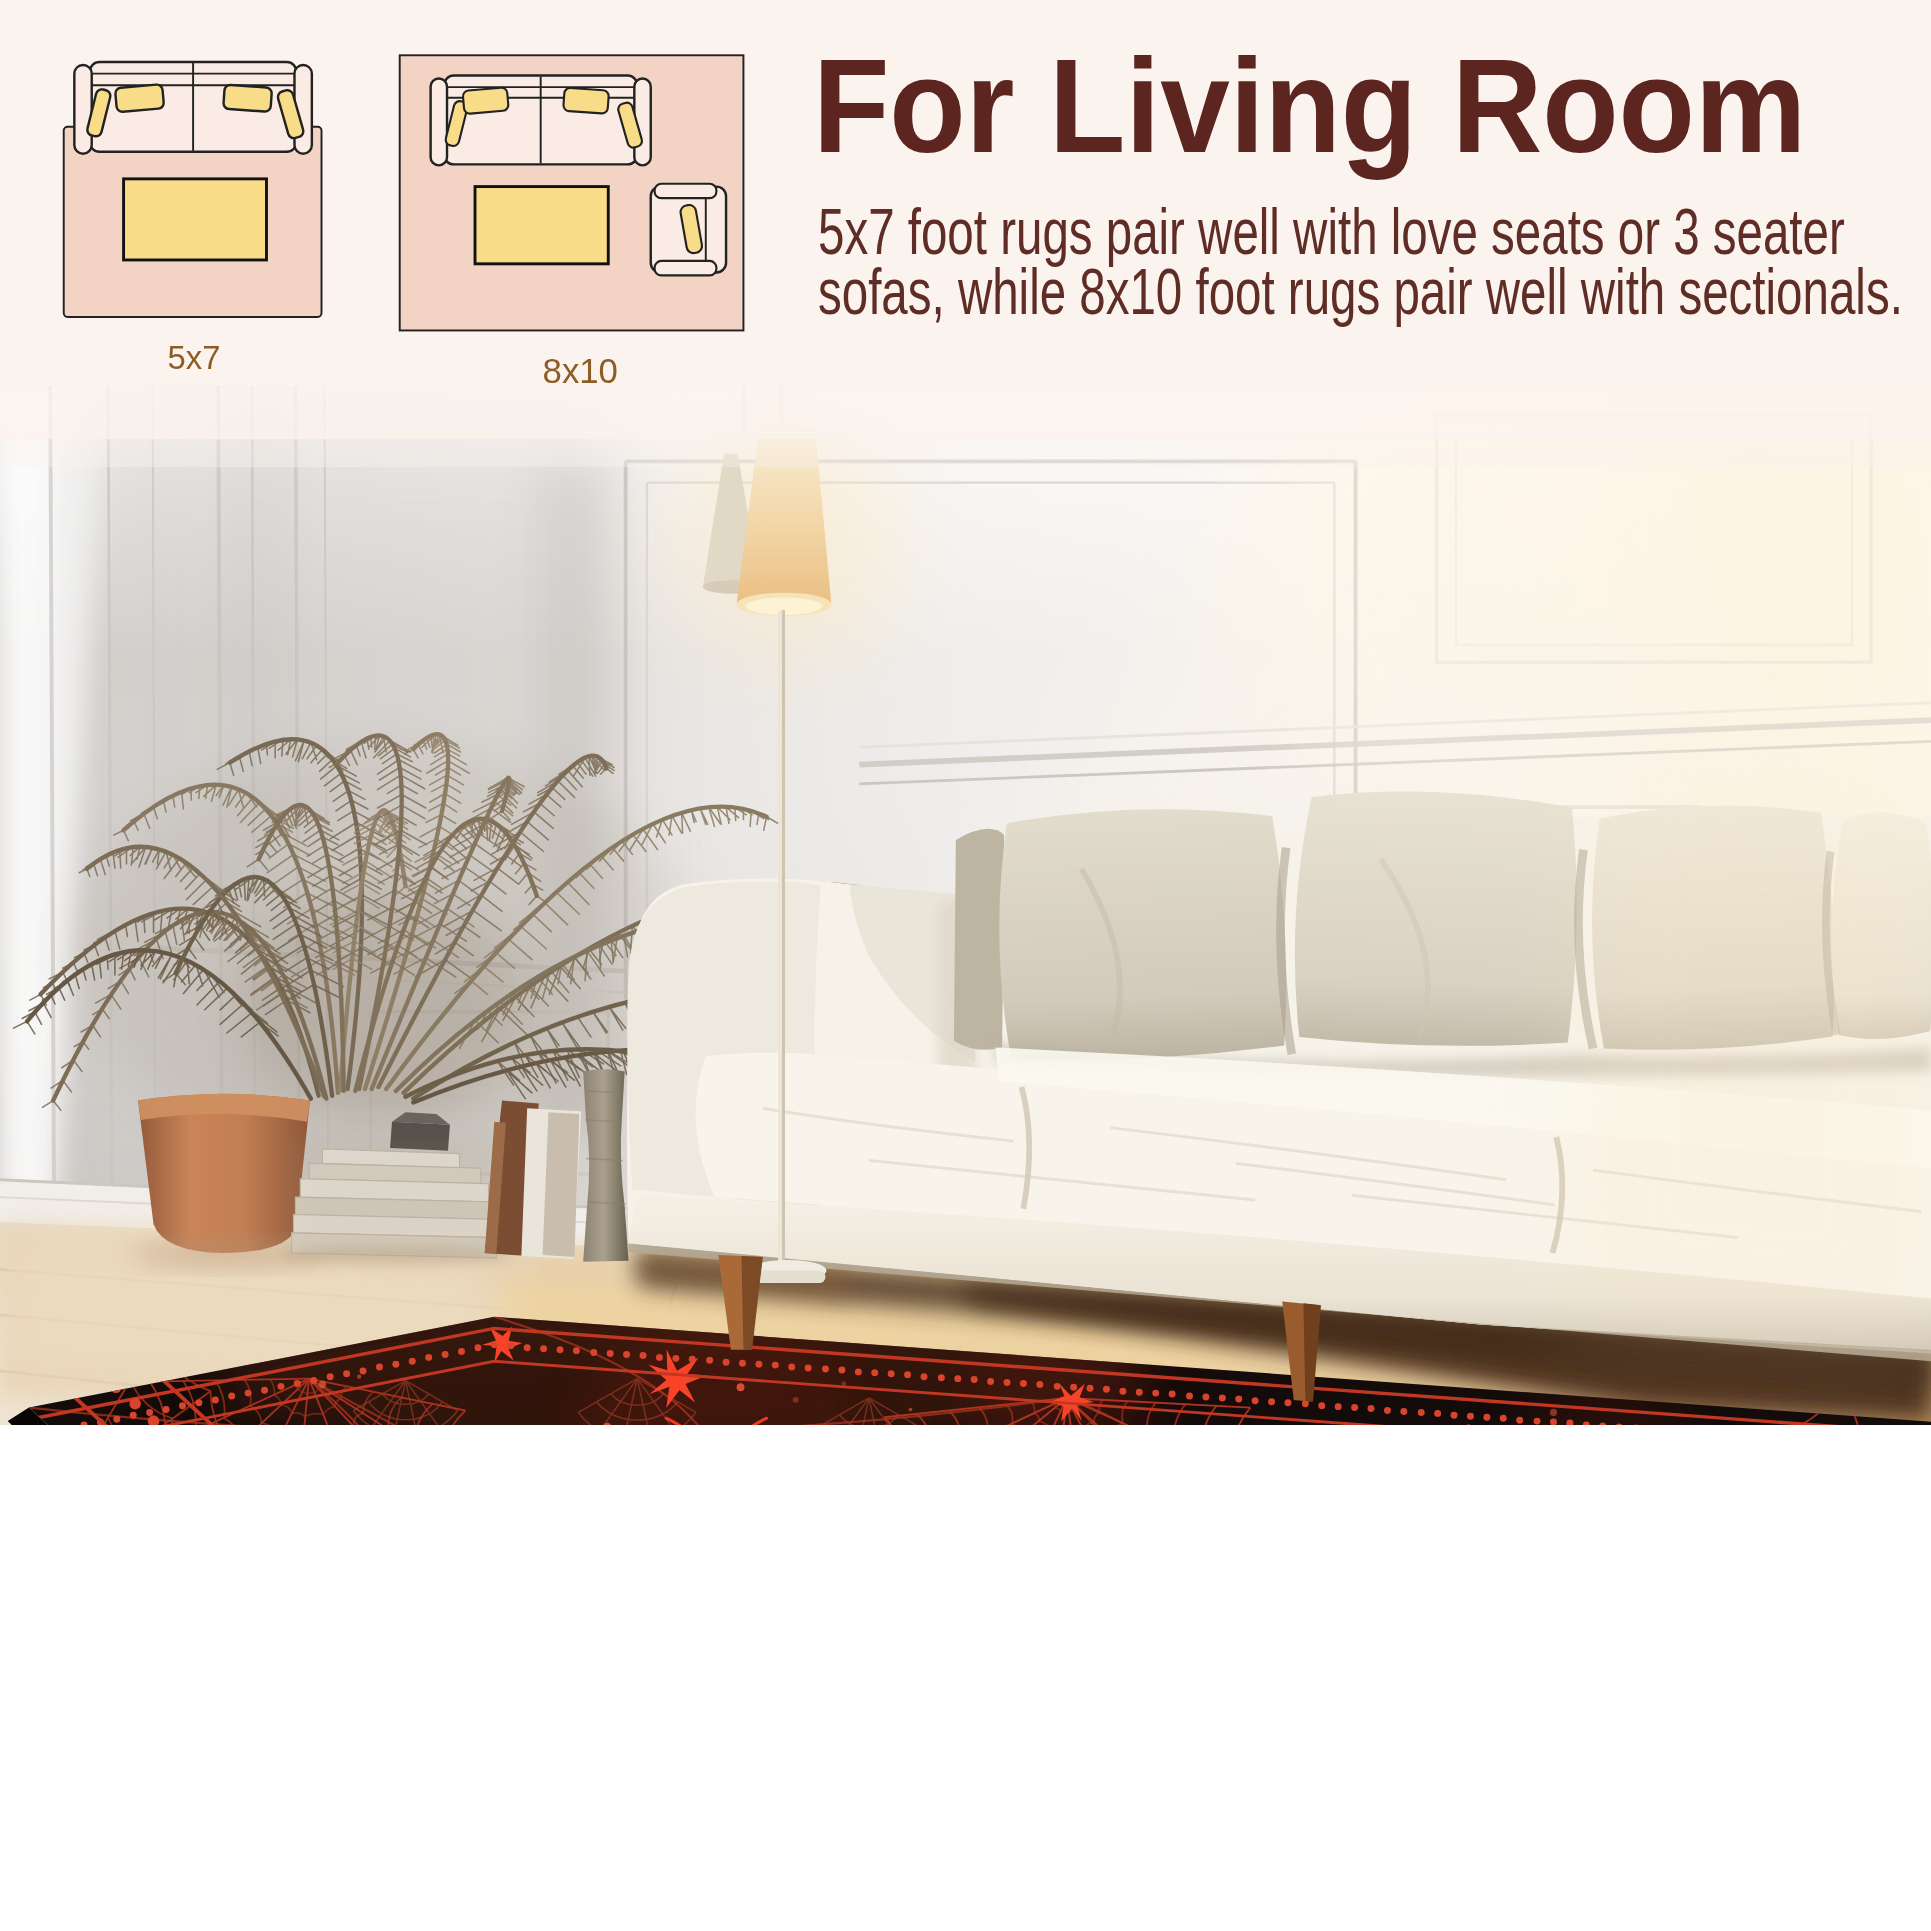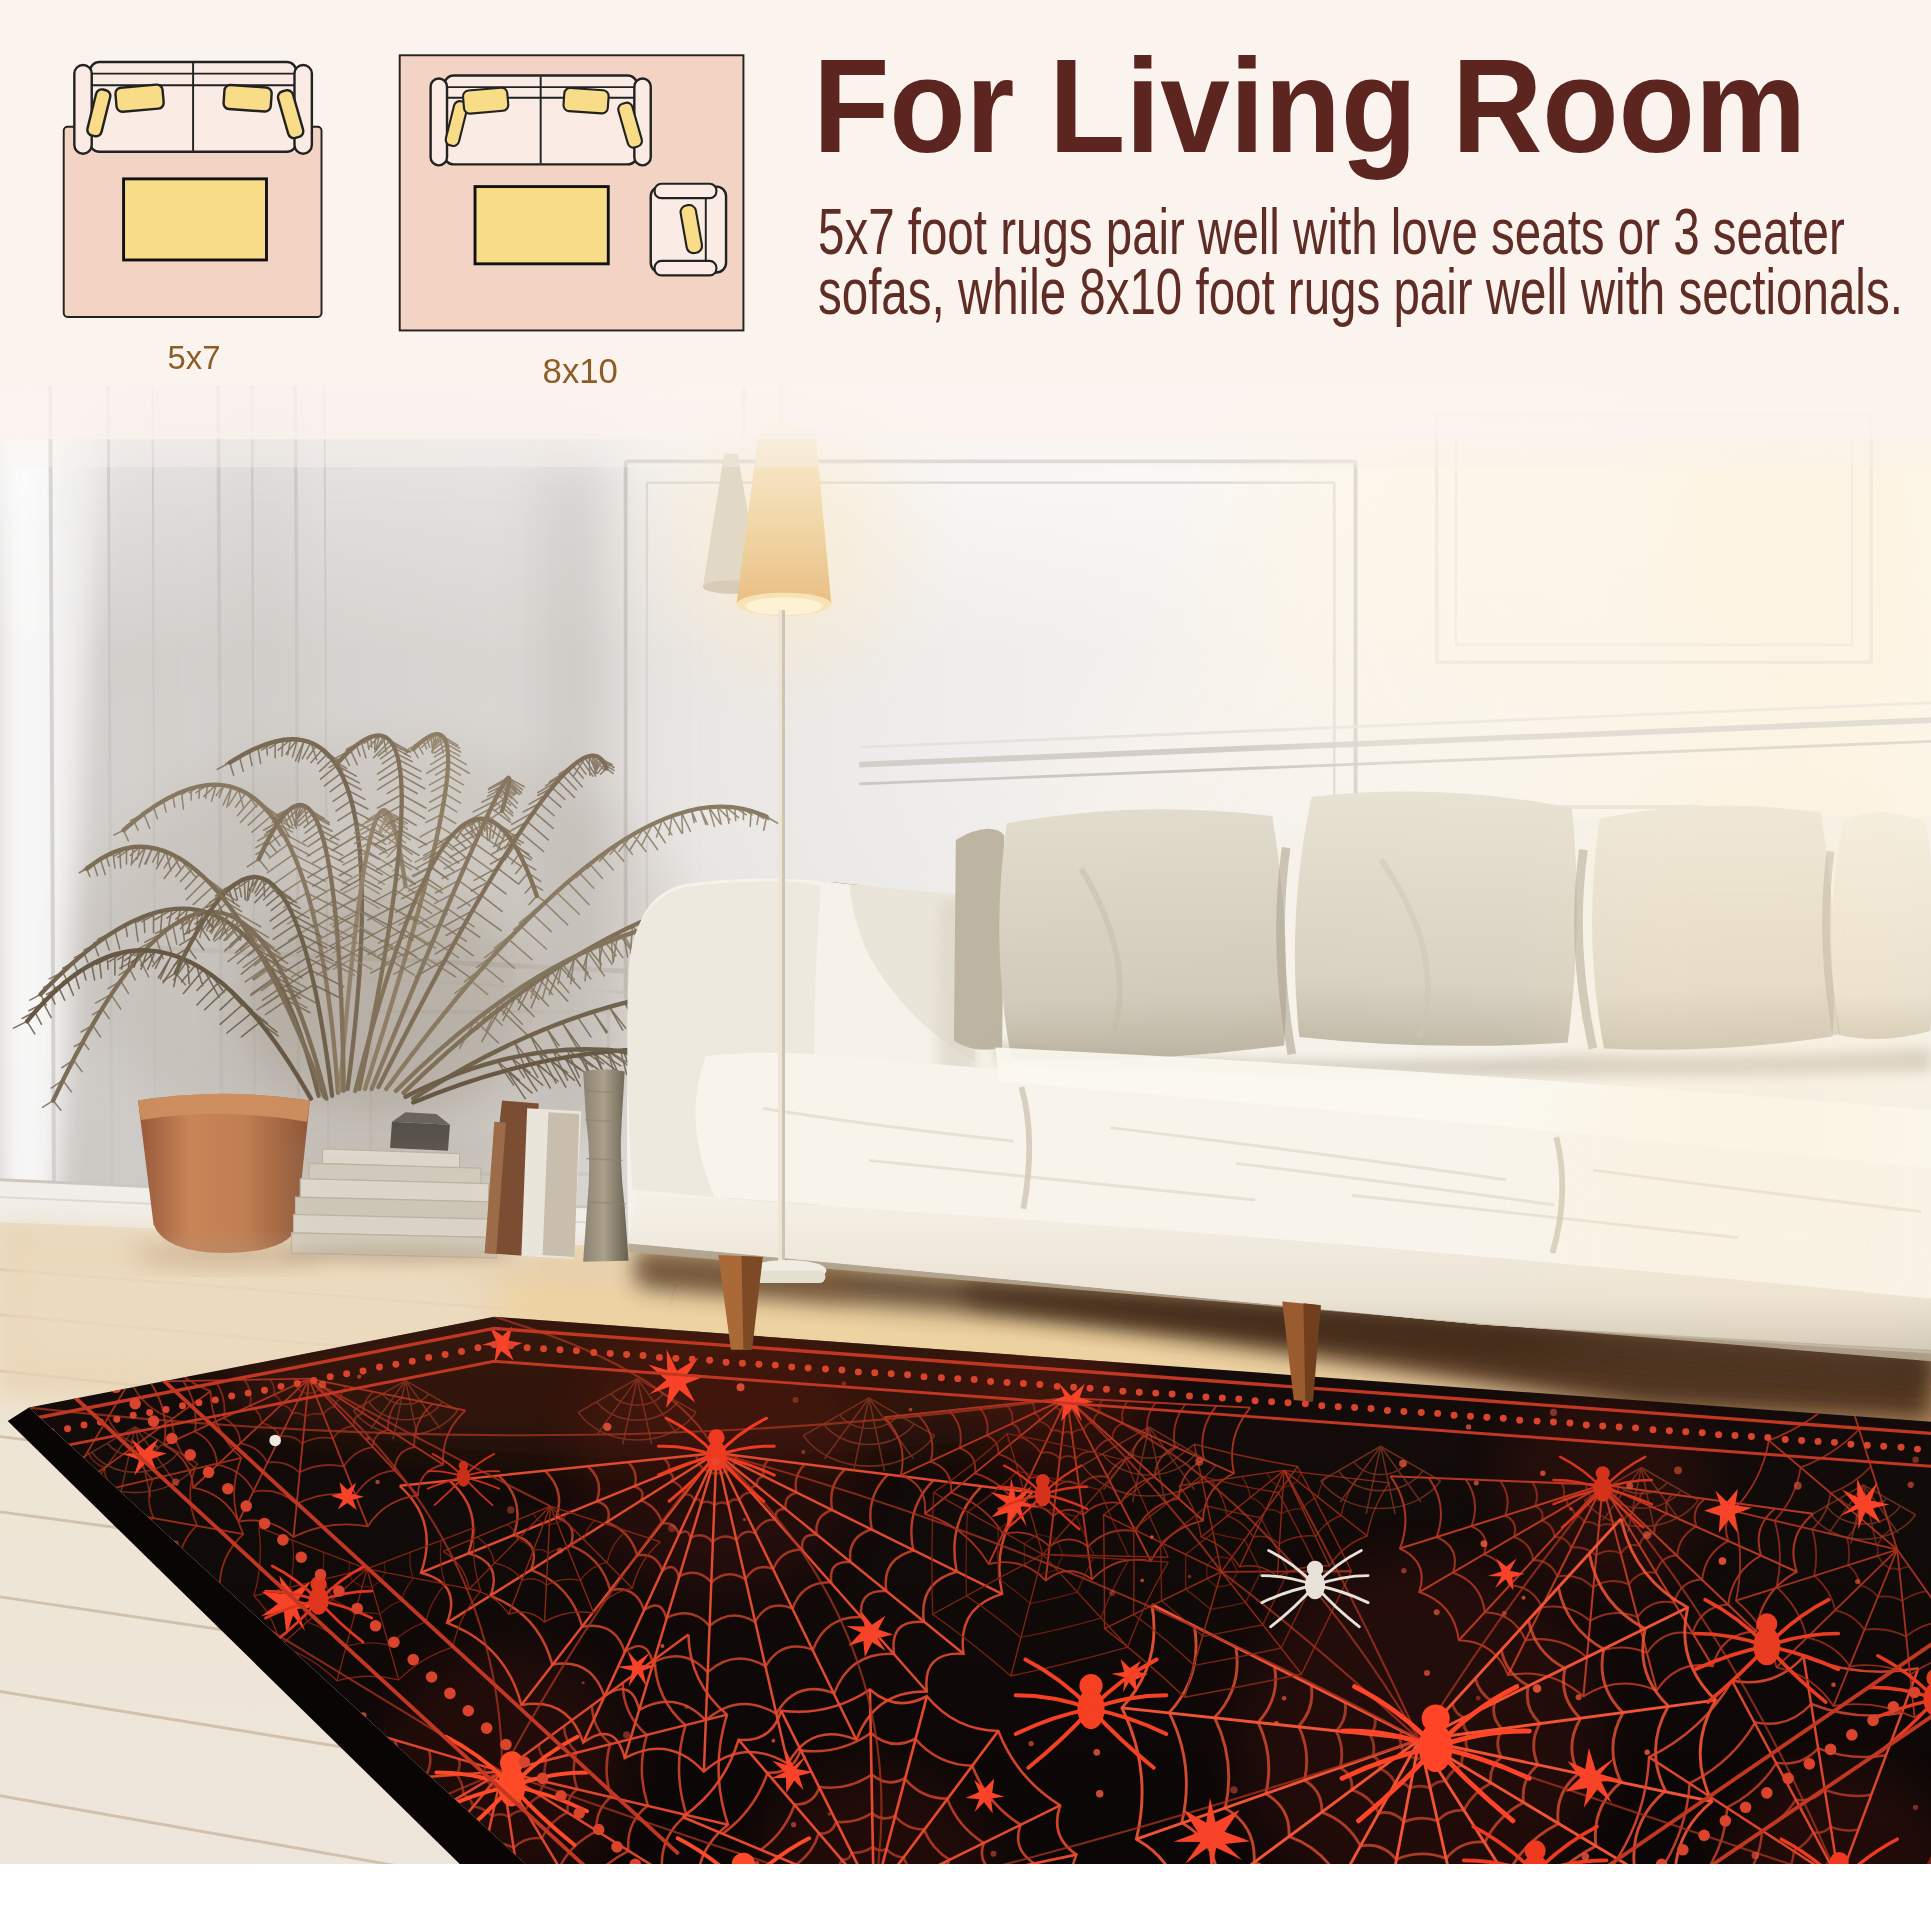--- a/index.html
+++ b/index.html
@@ -1,16 +1,16 @@
 <!DOCTYPE html>
 <html><head>
 <meta charset="utf-8">
 <style>
 html,body{margin:0;padding:0}
-.page{position:relative;width:1931px;height:1864px;overflow:hidden;background:#f97316;font-family:"Liberation Sans",sans-serif}
+.page{position:relative;width:1931px;height:1425px;overflow:hidden;background:#f97316;font-family:"Liberation Sans",sans-serif}
 .title{position:absolute;left:813px;top:40px;margin:0;font-size:133px;line-height:1;font-weight:bold;color:#5c2520;letter-spacing:0px;transform:scaleX(0.94);transform-origin:left top;white-space:nowrap}
 .body-text{position:absolute;left:818px;top:202px;margin:0;font-size:64px;line-height:60px;color:#5f2d26;transform:scaleX(0.742);transform-origin:left top;white-space:nowrap}
 svg{position:absolute;display:block}
 </style>
 </head>
 <body>
 <div class="page">
 
   <div style="position:absolute;left:0;top:0;width:1931px;height:406px;background:#fbf3ed"></div>
 

